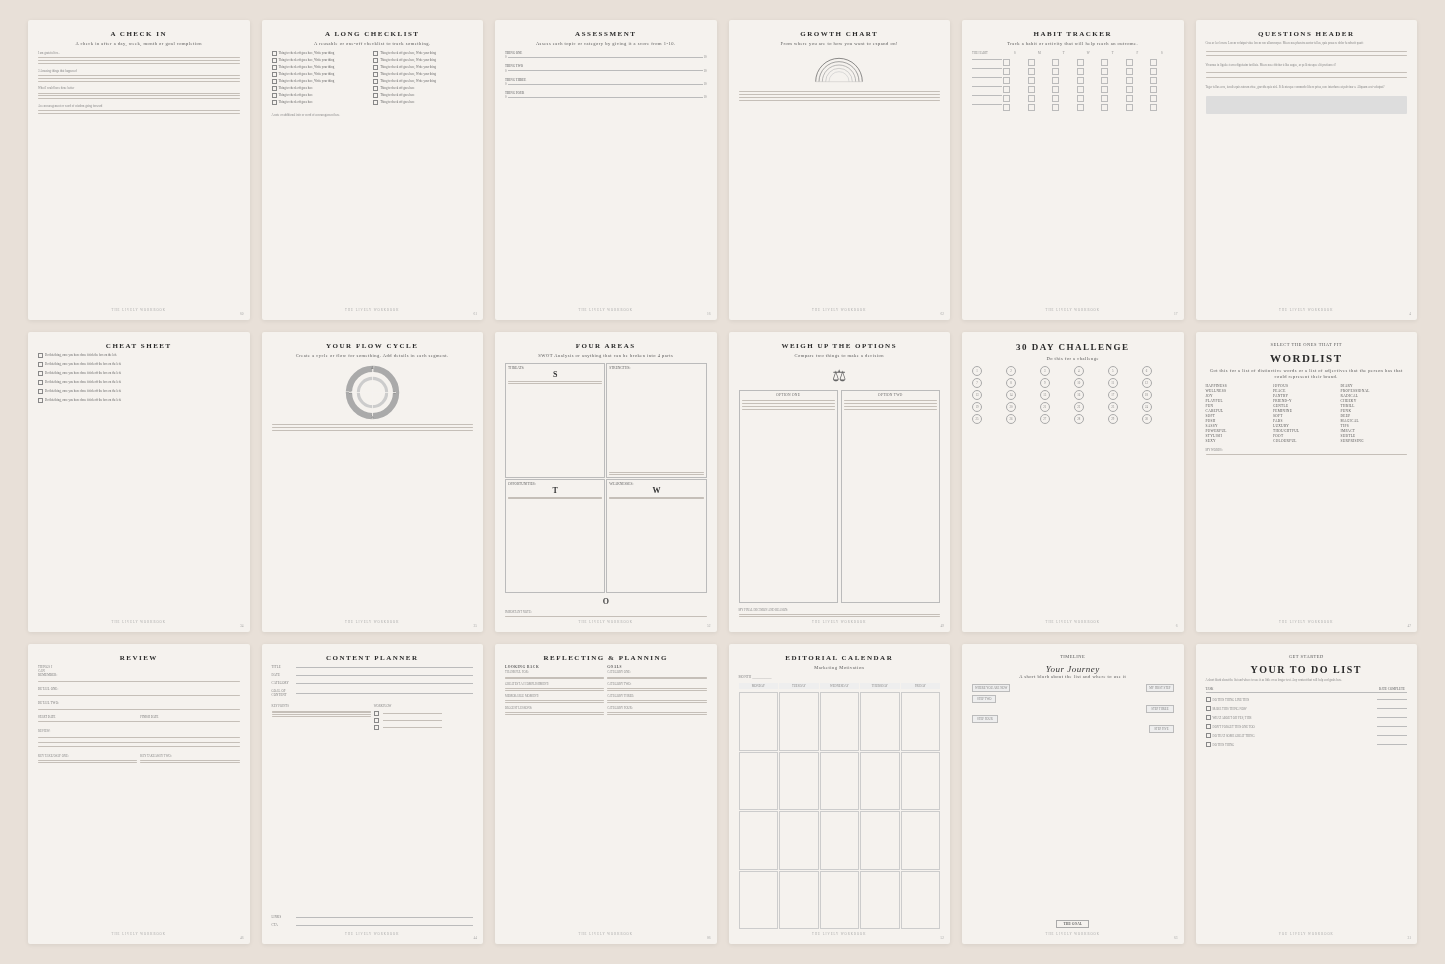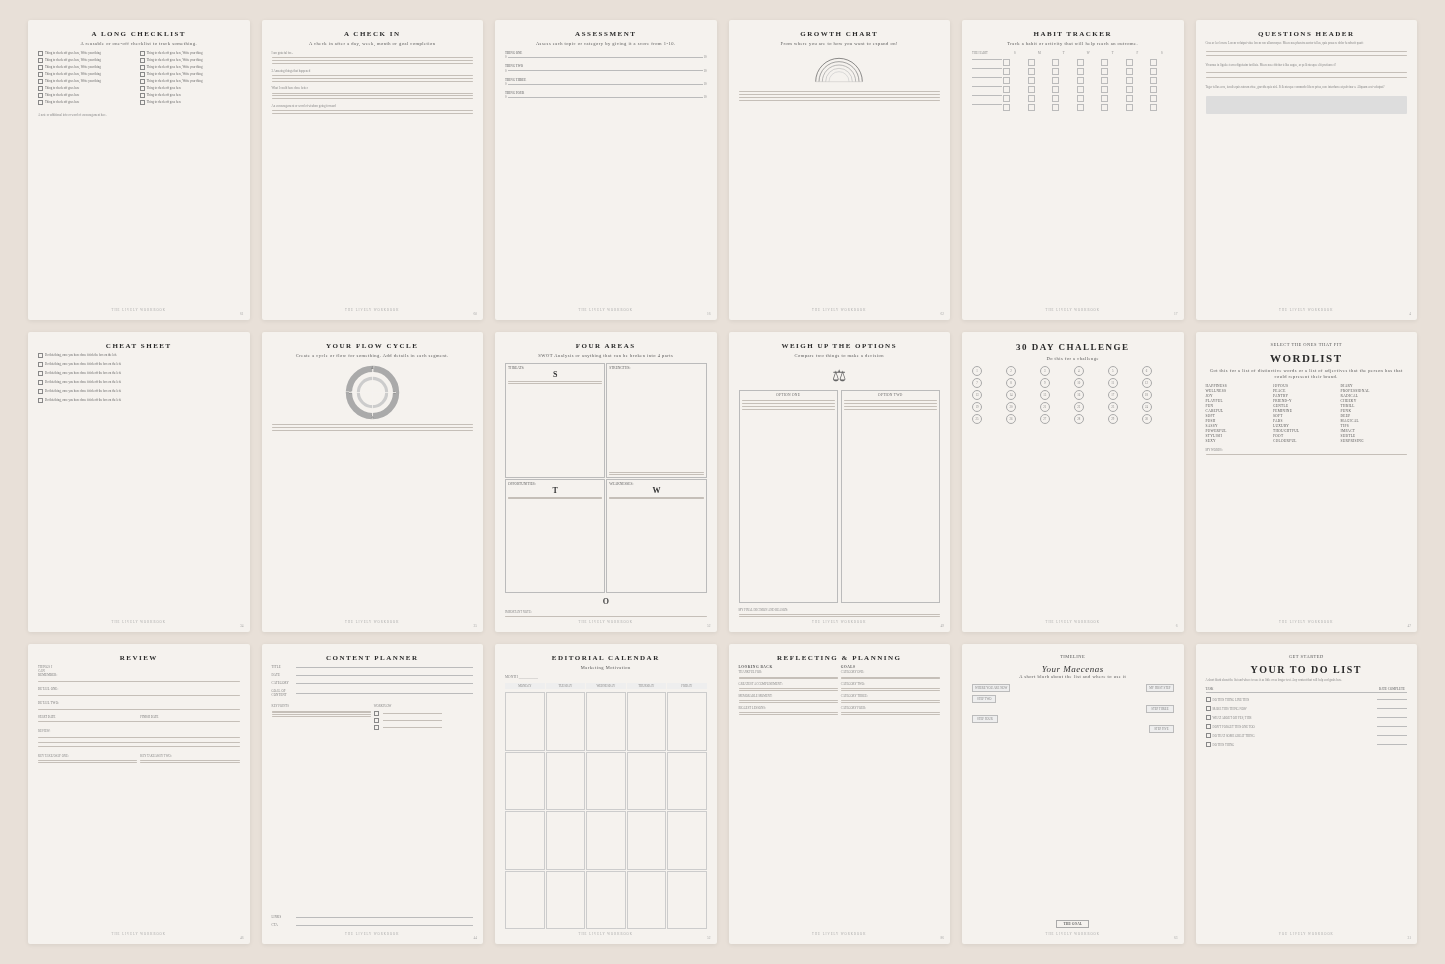--- a/index.html
+++ b/index.html
@@ -251,20 +251,44 @@
       text-align: center;
       letter-spacing: 0.3px;
     }
   </style>
 </head>
 <body>
 
 <div class="grid-container">
 
   <div class="page-card">
+    <div class="card-title">A Check In</div>
+    <div class="card-subtitle">A check in after a day, week, month or goal completion</div>
+    <div class="card-body">
+      <div class="small-text">I am grateful for...</div>
+      <div class="line"></div>
+      <div class="line"></div>
+      <div class="line"></div>
+      <div style="margin-top:3px;" class="small-text">3 Amazing things that happened</div>
+      <div class="line"></div>
+      <div class="line"></div>
+      <div class="line"></div>
+      <div style="margin-top:3px;" class="small-text">What I could have done better</div>
+      <div class="line"></div>
+      <div class="line"></div>
+      <div class="line"></div>
+      <div style="margin-top:3px;" class="small-text">An encouragement or word of wisdom going forward</div>
+      <div class="line"></div>
+      <div class="line"></div>
+    </div>
+    <div class="card-footer">The Lively Workbook</div>
+    <div class="page-number">60</div>
+  </div>
+
+  <div class="page-card">
     <div class="card-title">A Long Checklist</div>
     <div class="card-subtitle">A reusable or one-off checklist to track something.</div>
     <div class="card-body">
       <div class="grid-2col">
         <div>
           <div class="checklist-row">
               <div class="checklist-box"></div>
               <div class="checklist-text">Thing to check off goes here, Write your thing</div>
             </div>
           <div class="checklist-row">
@@ -328,44 +352,20 @@
           <div class="checklist-row">
               <div class="checklist-box"></div>
               <div class="checklist-text">Thing to check off goes here</div>
             </div>
         </div>
       </div>
       <div style="margin-top:4px;" class="small-text">A note or additional info or word of encouragement here.</div>
     </div>
     <div class="card-footer">The Lively Workbook</div>
     <div class="page-number">61</div>
-  </div>
-
-  <div class="page-card">
-    <div class="card-title">A Check In</div>
-    <div class="card-subtitle">A check in after a day, week, month or goal completion</div>
-    <div class="card-body">
-      <div class="small-text">I am grateful for...</div>
-      <div class="line"></div>
-      <div class="line"></div>
-      <div class="line"></div>
-      <div style="margin-top:3px;" class="small-text">3 Amazing things that happened</div>
-      <div class="line"></div>
-      <div class="line"></div>
-      <div class="line"></div>
-      <div style="margin-top:3px;" class="small-text">What I could have done better</div>
-      <div class="line"></div>
-      <div class="line"></div>
-      <div class="line"></div>
-      <div style="margin-top:3px;" class="small-text">An encouragement or word of wisdom going forward</div>
-      <div class="line"></div>
-      <div class="line"></div>
-    </div>
-    <div class="card-footer">The Lively Workbook</div>
-    <div class="page-number">60</div>
   </div>
 
   <div class="page-card">
     <div class="card-title">Assessment</div>
     <div class="card-subtitle">Assess each topic or category by giving it a score from 1-10.</div>
     <div class="card-body">
       <div style="margin-bottom:3px;">
         <div class="small-text" style="font-weight:bold;">THING ONE</div>
         <div style="display:flex; align-items:center; gap:1px;">
           <span style="font-size:3px;color:#888;">0</span>
@@ -901,20 +901,60 @@
       <div class="review-row">
         <div class="review-label">CTA</div>
         <div class="review-line"></div>
       </div>
     </div>
     <div class="card-footer">The Lively Workbook</div>
     <div class="page-number">44</div>
   </div>
 
   <div class="page-card">
+    <div class="card-title">Reflecting &amp; Planning</div>
+    <div class="card-body">
+      <div class="grid-2col" style="gap:3px; flex:1;">
+        <div>
+          <div class="section-label">LOOKING BACK</div>
+          <div class="small-text">THANKFUL FOR:</div>
+          <div class="line" style="margin-top:2px;"></div>
+          <div class="line" style="margin-top:1px;"></div>
+          <div class="small-text" style="margin-top:3px;">GREATEST ACCOMPLISHMENT:</div>
+          <div class="line" style="margin-top:2px;"></div>
+          <div class="line" style="margin-top:1px;"></div>
+          <div class="small-text" style="margin-top:3px;">MEMORABLE MOMENT:</div>
+          <div class="line" style="margin-top:2px;"></div>
+          <div class="line" style="margin-top:1px;"></div>
+          <div class="small-text" style="margin-top:3px;">BIGGEST LESSONS:</div>
+          <div class="line" style="margin-top:2px;"></div>
+          <div class="line" style="margin-top:1px;"></div>
+        </div>
+        <div>
+          <div class="section-label">GOALS</div>
+          <div class="small-text">CATEGORY ONE:</div>
+          <div class="line" style="margin-top:2px;"></div>
+          <div class="line" style="margin-top:1px;"></div>
+          <div class="small-text" style="margin-top:3px;">CATEGORY TWO:</div>
+          <div class="line" style="margin-top:2px;"></div>
+          <div class="line" style="margin-top:1px;"></div>
+          <div class="small-text" style="margin-top:3px;">CATEGORY THREE:</div>
+          <div class="line" style="margin-top:2px;"></div>
+          <div class="line" style="margin-top:1px;"></div>
+          <div class="small-text" style="margin-top:3px;">CATEGORY FOUR:</div>
+          <div class="line" style="margin-top:2px;"></div>
+          <div class="line" style="margin-top:1px;"></div>
+        </div>
+      </div>
+    </div>
+    <div class="card-footer">The Lively Workbook</div>
+    <div class="page-number">86</div>
+  </div>
+
+  <div class="page-card">
     <div class="card-title">Editorial Calendar</div>
     <div class="card-subtitle">Marketing Motivation</div>
     <div class="card-body">
       <div style="font-size:3.5px; color:#888; margin-bottom:2px;">MONTH ___________</div>
       <div style="display:grid; grid-template-columns:repeat(5,1fr); gap:1px; margin-bottom:1px;">
         <div style="font-size:3px;color:#888;text-align:center;background:#eee;padding:1px;">MONDAY</div>
         <div style="font-size:3px;color:#888;text-align:center;background:#eee;padding:1px;">TUESDAY</div>
         <div style="font-size:3px;color:#888;text-align:center;background:#eee;padding:1px;">WEDNESDAY</div>
         <div style="font-size:3px;color:#888;text-align:center;background:#eee;padding:1px;">THURSDAY</div>
         <div style="font-size:3px;color:#888;text-align:center;background:#eee;padding:1px;">FRIDAY</div>
@@ -940,62 +980,22 @@
         <div style="border:0.5px solid #ccc;"></div>
         <div style="border:0.5px solid #ccc;"></div>
         <div style="border:0.5px solid #ccc;"></div>
       </div>
     </div>
     <div class="card-footer">The Lively Workbook</div>
     <div class="page-number">52</div>
   </div>
 
   <div class="page-card">
-    <div class="card-title">Reflecting &amp; Planning</div>
-    <div class="card-body">
-      <div class="grid-2col" style="gap:3px; flex:1;">
-        <div>
-          <div class="section-label">LOOKING BACK</div>
-          <div class="small-text">THANKFUL FOR:</div>
-          <div class="line" style="margin-top:2px;"></div>
-          <div class="line" style="margin-top:1px;"></div>
-          <div class="small-text" style="margin-top:3px;">GREATEST ACCOMPLISHMENT:</div>
-          <div class="line" style="margin-top:2px;"></div>
-          <div class="line" style="margin-top:1px;"></div>
-          <div class="small-text" style="margin-top:3px;">MEMORABLE MOMENT:</div>
-          <div class="line" style="margin-top:2px;"></div>
-          <div class="line" style="margin-top:1px;"></div>
-          <div class="small-text" style="margin-top:3px;">BIGGEST LESSONS:</div>
-          <div class="line" style="margin-top:2px;"></div>
-          <div class="line" style="margin-top:1px;"></div>
-        </div>
-        <div>
-          <div class="section-label">GOALS</div>
-          <div class="small-text">CATEGORY ONE:</div>
-          <div class="line" style="margin-top:2px;"></div>
-          <div class="line" style="margin-top:1px;"></div>
-          <div class="small-text" style="margin-top:3px;">CATEGORY TWO:</div>
-          <div class="line" style="margin-top:2px;"></div>
-          <div class="line" style="margin-top:1px;"></div>
-          <div class="small-text" style="margin-top:3px;">CATEGORY THREE:</div>
-          <div class="line" style="margin-top:2px;"></div>
-          <div class="line" style="margin-top:1px;"></div>
-          <div class="small-text" style="margin-top:3px;">CATEGORY FOUR:</div>
-          <div class="line" style="margin-top:2px;"></div>
-          <div class="line" style="margin-top:1px;"></div>
-        </div>
-      </div>
-    </div>
-    <div class="card-footer">The Lively Workbook</div>
-    <div class="page-number">86</div>
-  </div>
-
-  <div class="page-card">
     <div class="card-subtitle">TIMELINE</div>
-    <div class="journey-title">Your Maecenas</div>
+    <div class="journey-title">Your Journey</div>
     <div class="card-subtitle">A short blurb about the list and where to use it</div>
     <div class="card-body">
       <div style="display:flex; flex-direction:column; gap:3px; flex:1;">
         <div style="display:flex; justify-content:space-between; align-items:center;">
           <div style="font-size:3px;color:#888;background:#eee;padding:1px 2px;border:0.5px solid #bbb;">WHERE YOU ARE NOW</div>
           <div style="font-size:3px;color:#888;background:#eee;padding:1px 2px;border:0.5px solid #bbb;">MY FIRST STEP</div>
         </div>
         <div style="display:flex; flex-direction:column; gap:2px; align-items:center; flex:1;">
           <div style="font-size:3px;color:#888;background:#eee;padding:1px 4px;border:0.5px solid #bbb;align-self:flex-start;">STEP TWO</div>
           <div style="font-size:3px;color:#888;background:#eee;padding:1px 4px;border:0.5px solid #bbb;align-self:flex-end;">STEP THREE</div>

